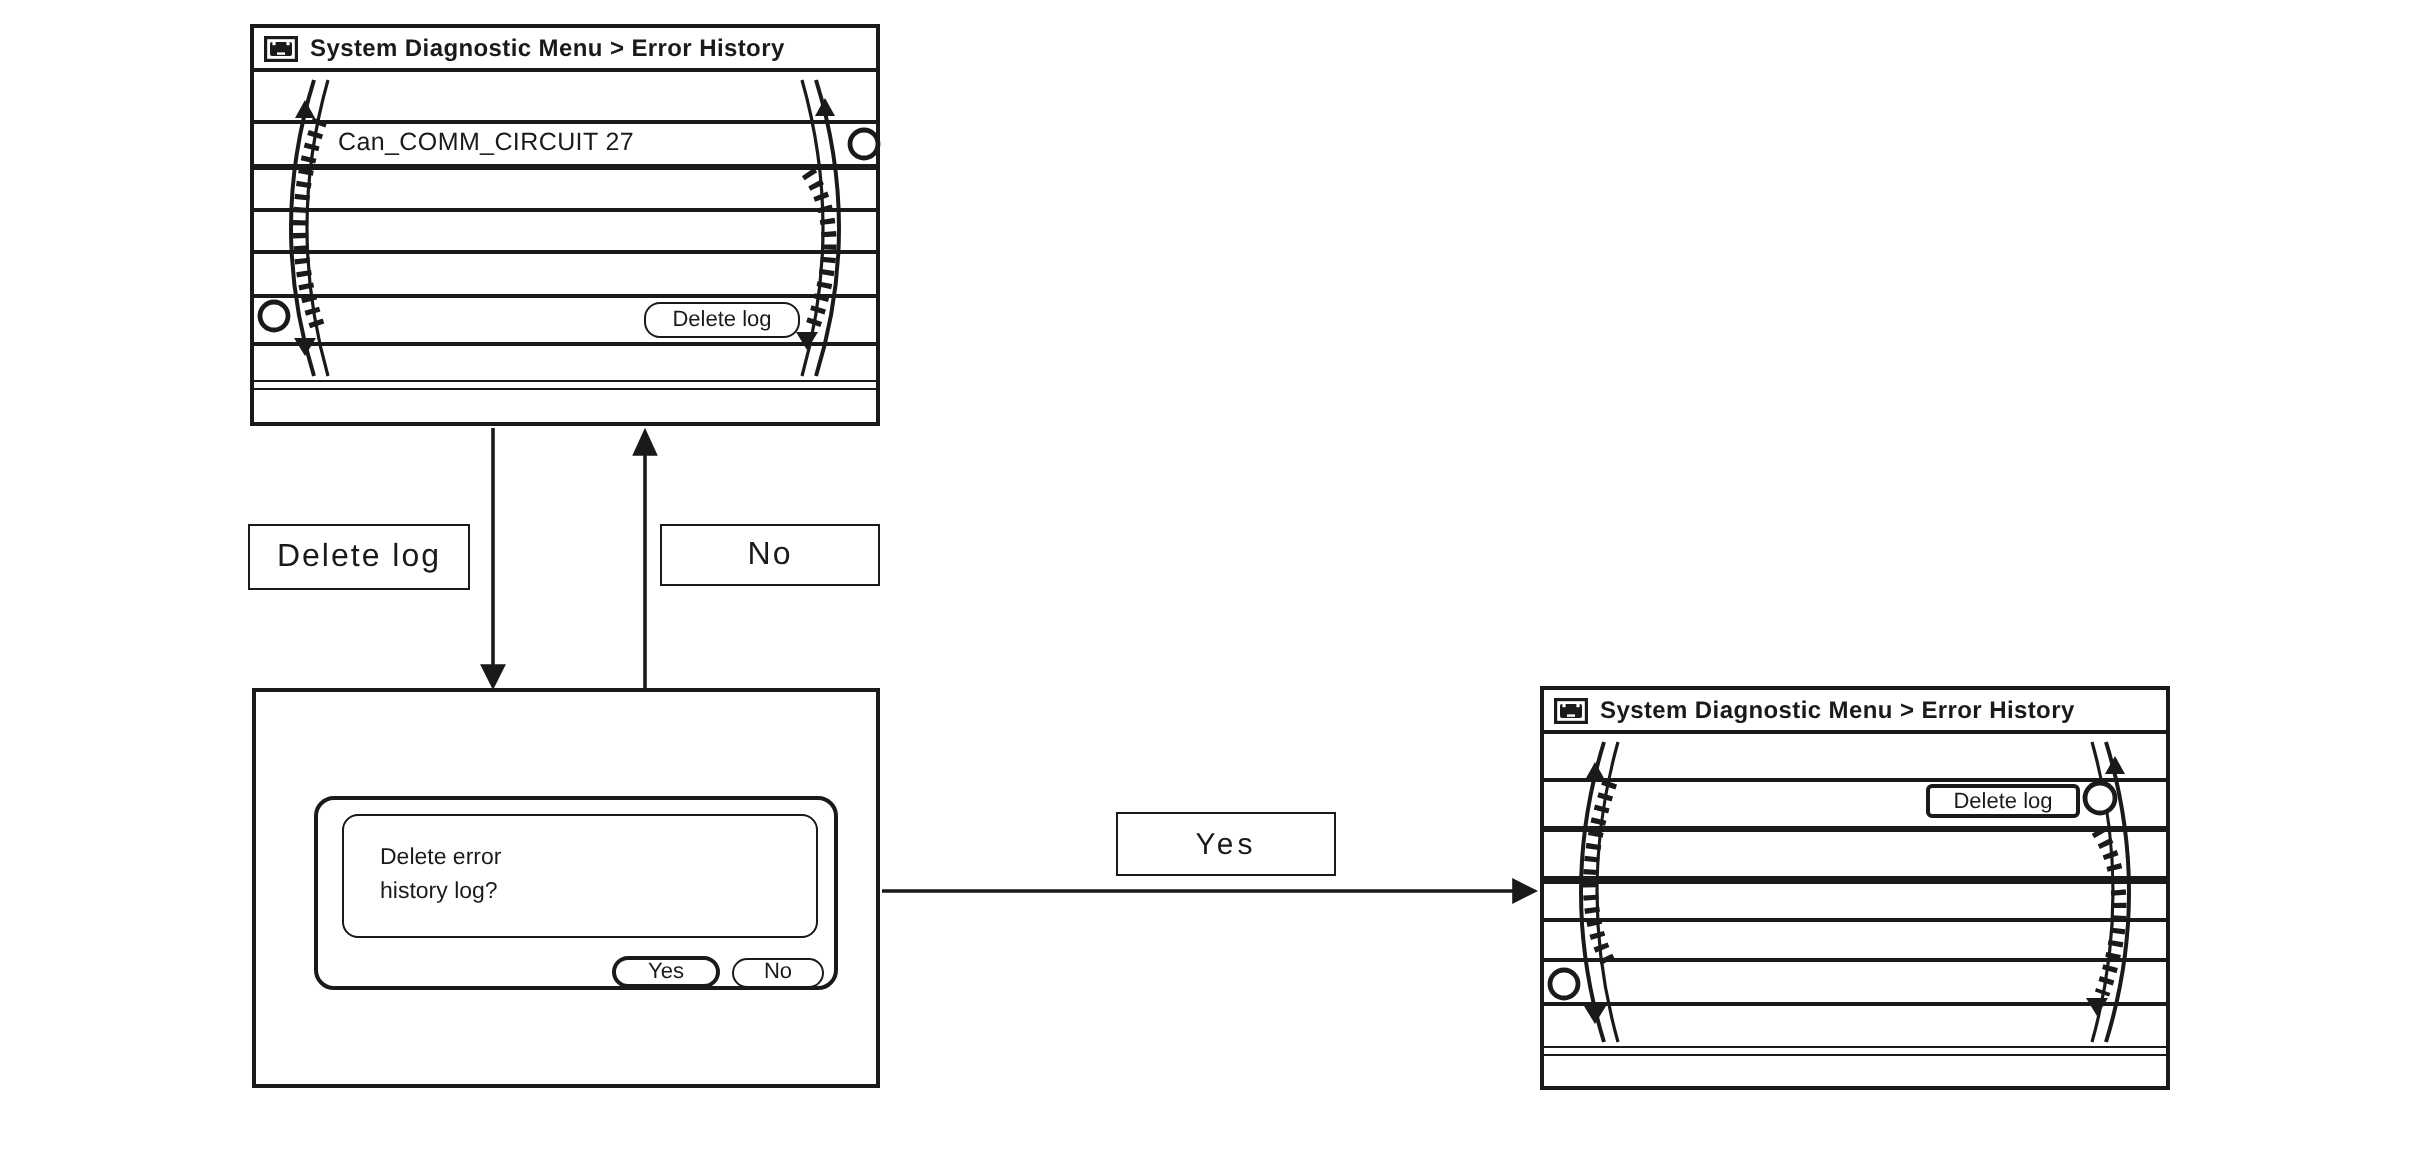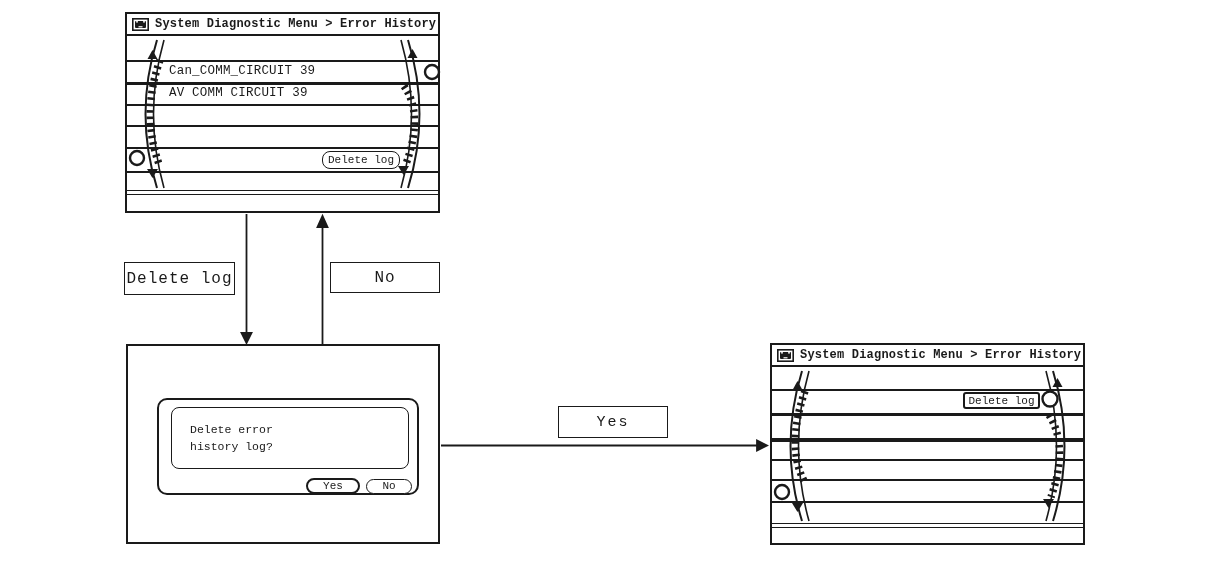--- a/index.html
+++ b/index.html
@@ -1,17 +1,17 @@
 <!DOCTYPE html>
 <html><head>
 <meta charset="utf-8">
 <style>
   html,body{margin:0;padding:0;background:#ffffff;}
   #canvas{position:relative;width:1216px;height:582px;background:#fff;overflow:hidden;
-          font-family:Liberation Mono, monospace;color:#1a1a1a;}
+          font-family:Liberation Sans, sans-serif;color:#1a1a1a;}
   .screen{position:absolute;border:2px solid #1a1a1a;background:#fff;box-sizing:border-box;}
   .titlebar{position:relative;height:22px;border-bottom:2px solid #1a1a1a;display:flex;align-items:center;
             gap:6px;padding-left:5px;box-sizing:border-box;}
   .titletext{font-size:12px;font-weight:600;letter-spacing:.2px;white-space:nowrap;}
   .content{position:absolute;left:0;right:0;top:24px;}
   .hline{position:absolute;left:0;right:0;background:#1a1a1a;}
   .rowtext{position:absolute;left:42px;display:flex;align-items:center;font-size:12.5px;letter-spacing:.2px;}
   .chip{position:absolute;border:1.8px solid #1a1a1a;border-radius:8px;background:#fff;
         display:flex;align-items:center;justify-content:center;font-size:11px;box-sizing:border-box;}
   .chip.square{border-radius:3px;border-width:2.2px;}
@@ -55,22 +55,21 @@
       </svg>
       <span class="titletext">System Diagnostic Menu &gt; Error History</span>
     </div>
     <div class="content" style="height:152px;">
       <div class="hline" style="top:22px;height:2.2px;"></div>
       <div class="hline" style="top:44px;height:3.2px;"></div>
       <div class="hline" style="top:66px;height:1.5px;"></div>
       <div class="hline" style="top:87px;height:1.5px;"></div>
       <div class="hline" style="top:109px;height:1.5px;"></div>
       <div class="hline" style="top:133px;height:1.5px;"></div>
-      <div class="rowtext" style="top:22px;height:22px;">Can_COMM_CIRCUIT 39</div>
-      <div class="rowtext" style="top:44px;height:22px;">AV COMM CIRCUIT 39</div>
+      <div class="rowtext" style="top:22px;height:22px;">Can_COMM_CIRCUIT 27</div>
       <div class="chip" style="left:195px;top:113px;width:78px;height:18px;">Delete log</div>
 
       <svg class="arc" style="left:0;" width="46" height="152" viewBox="0 0 46 152">
         <path d="M30 2 Q7 76 30 150" stroke="#1a1a1a" stroke-width="2" fill="none"></path>
         <path d="M37 2 Q16 76 37 150" stroke="#1a1a1a" stroke-width="1.6" fill="none"></path>
         <path d="M33 22 Q14 76 32 126" stroke="#1a1a1a" stroke-width="7.5" fill="none" stroke-dasharray="2.6 3.8"></path>
         <polygon points="20.5,21 30.5,21 25.5,12" fill="#1a1a1a"></polygon>
         <circle cx="10" cy="120" r="7" fill="#fff" stroke="#1a1a1a" stroke-width="2.4"></circle>
         <polygon points="20,131 31,131 25.5,140" fill="#1a1a1a"></polygon>
       </svg>

